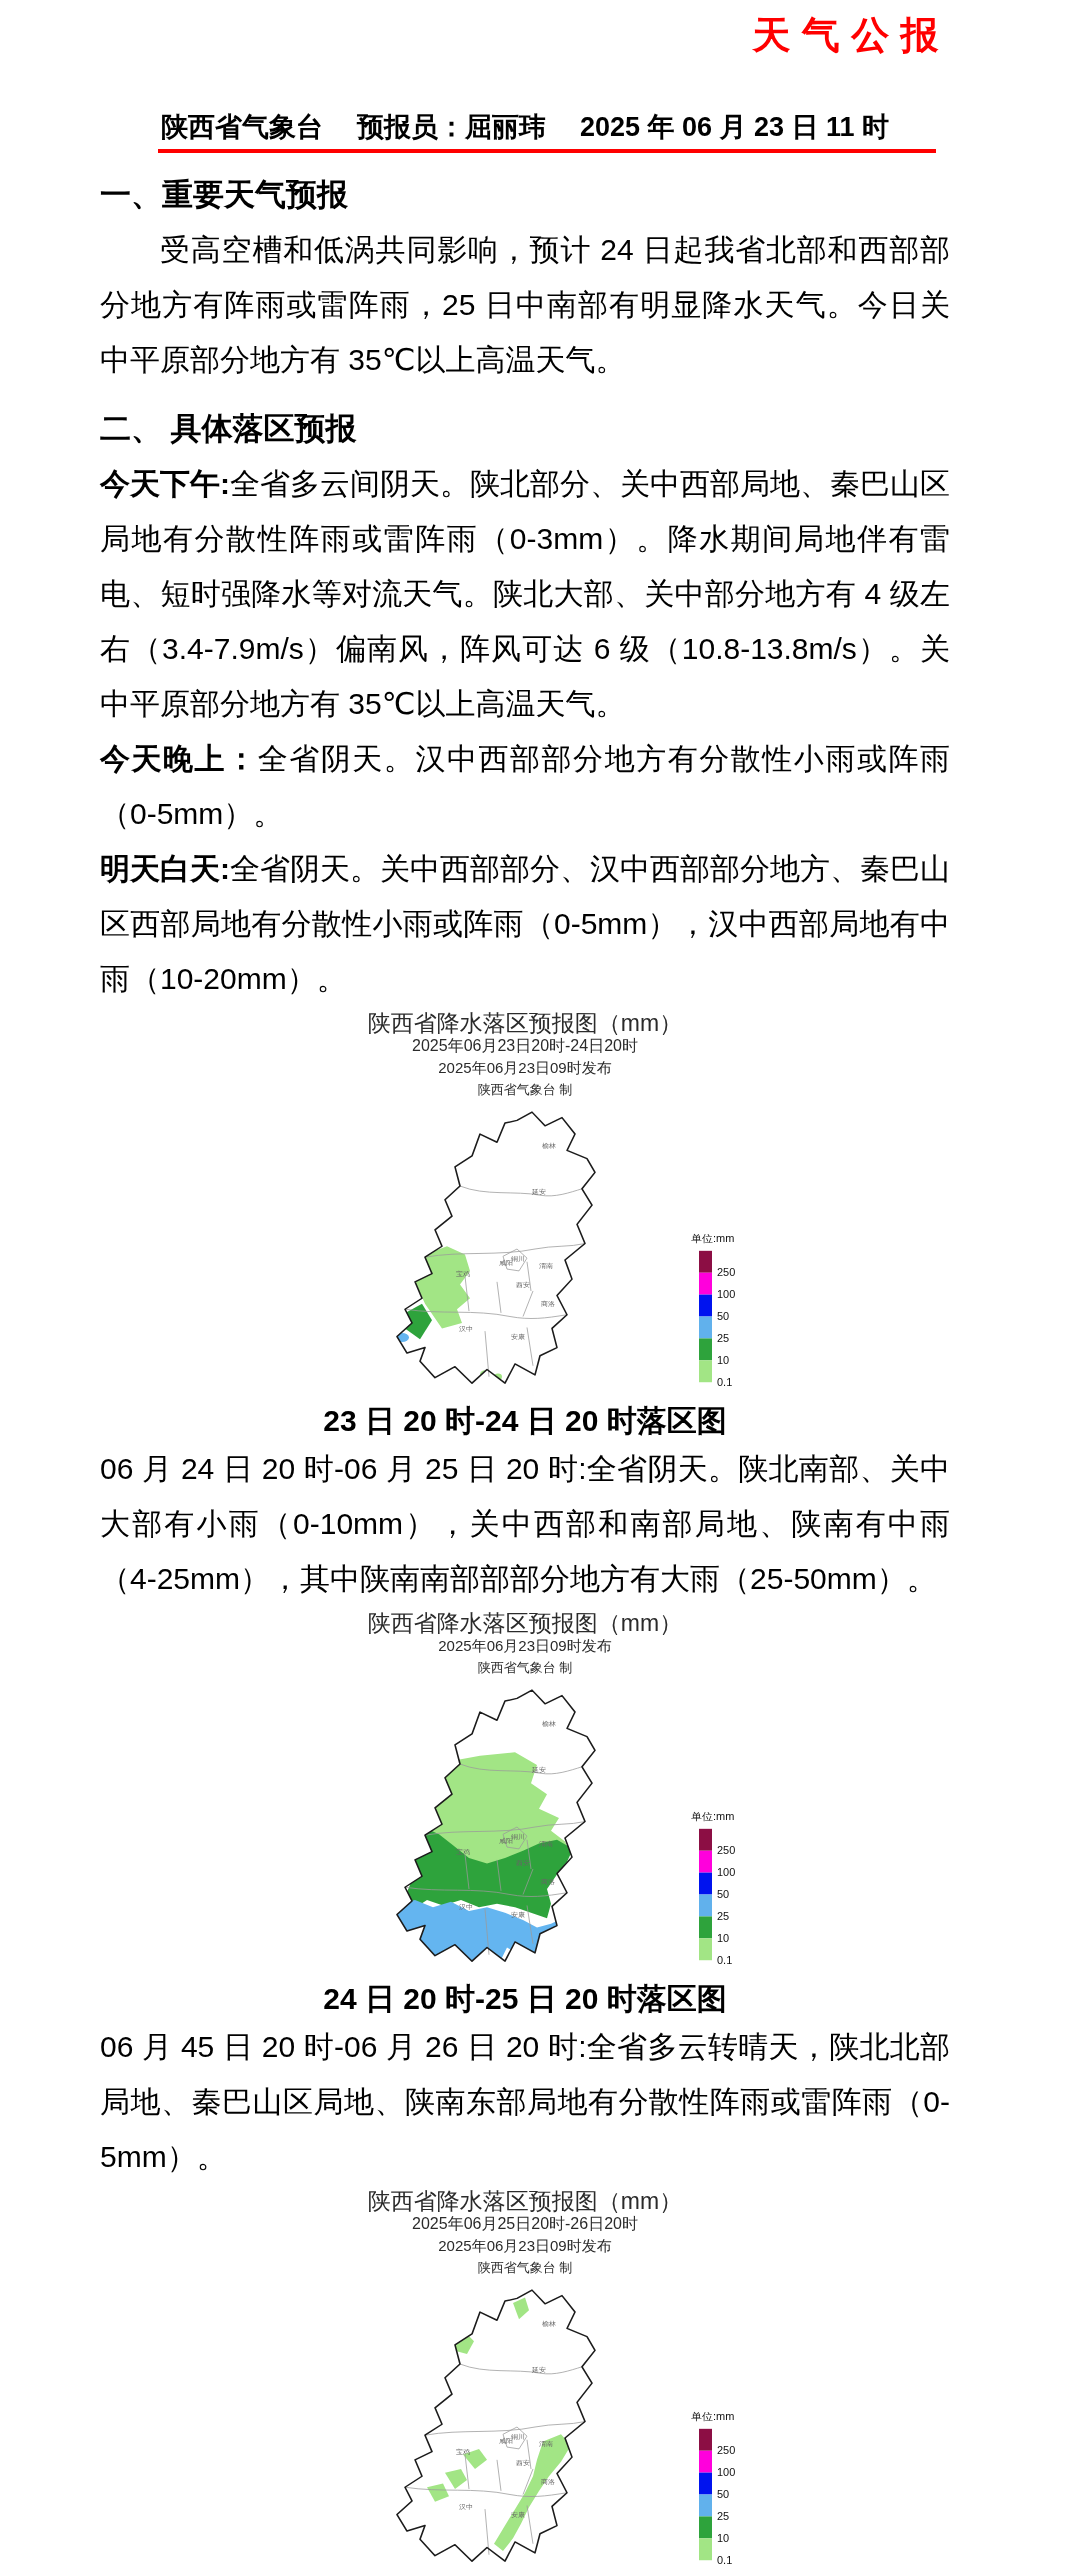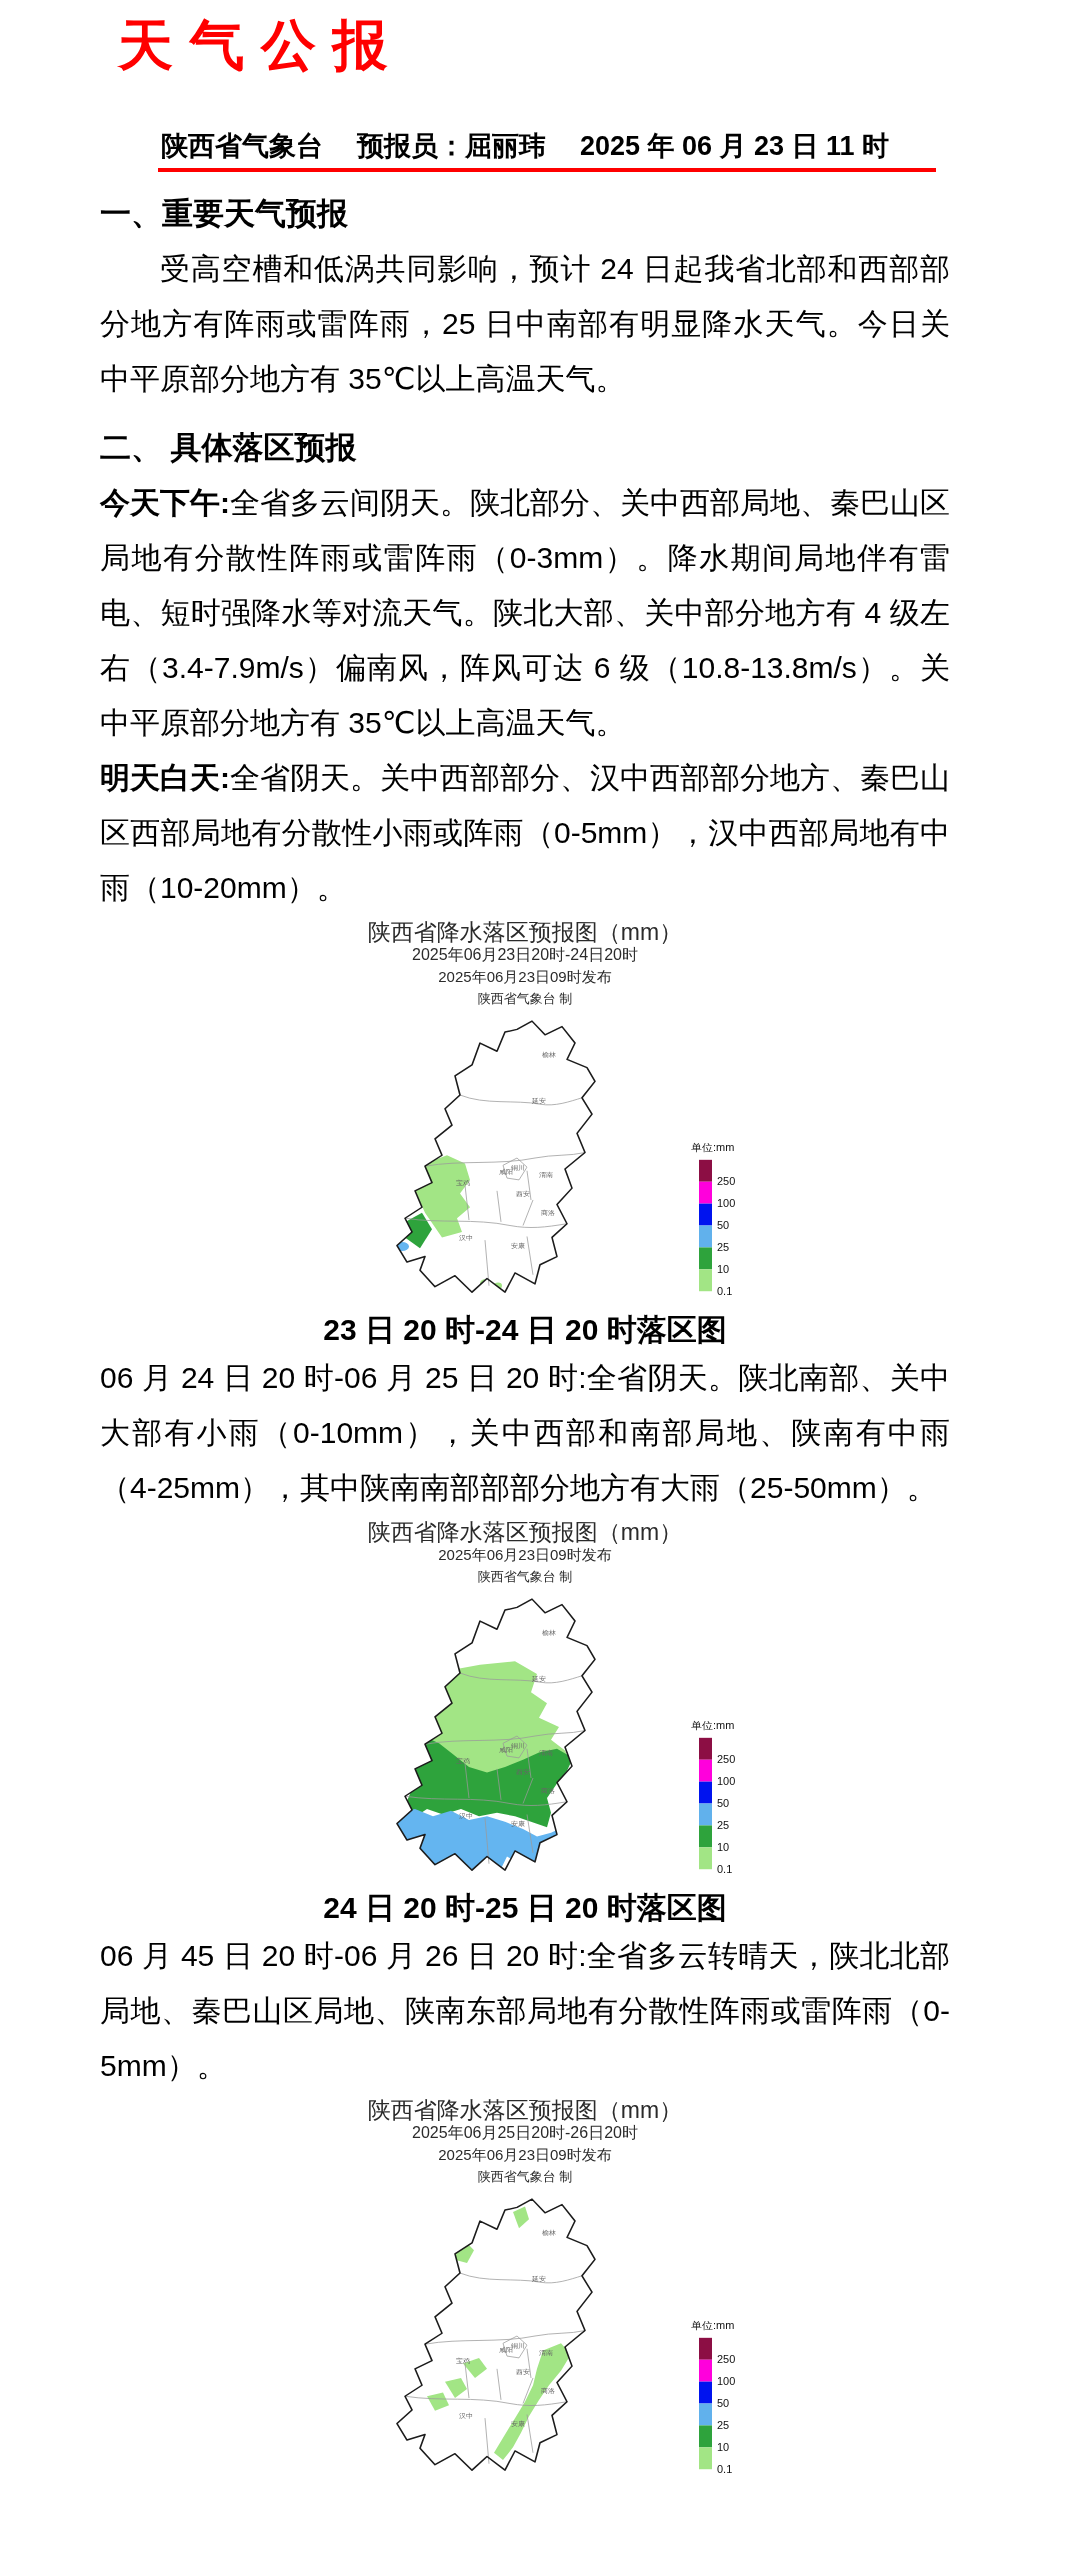--- a/index.html
+++ b/index.html
@@ -1,19 +1,19 @@
 <!DOCTYPE html>
 <html><head>
 <meta charset="utf-8">
 <style>
   html,body { margin:0; padding:0; background:#ffffff; }
   body { width:1080px; font-family:"Liberation Sans","DejaVu Sans",sans-serif; color:#000; }
   .page { padding: 8px 130px 24px 100px; }
 
-  .doc-title { color:#ff0000; font-size:55px; font-weight:bold; text-align:left;
+  .doc-title { color:#ff0000; font-size:38px; font-weight:bold; text-align:right;
                letter-spacing:0.30em; margin:6px 0 0 18px; line-height:1.15; }
 
   .header-wrap { margin-top:52px; }
   .header-line { display:flex; justify-content:center; gap:34px;
                  font-weight:bold; font-size:27px; line-height:34px; white-space:nowrap; }
   .red-rule { height:4px; background:#ff0000; width:778px; margin:5px 0 0 58px; }
 
   .sec-heading { font-size:31px; font-weight:bold; margin:14px 0 0 0; line-height:55px; }
   .body-p { font-size:30px; line-height:55px; margin:0; text-align:justify; }
   .indent { text-indent:2em; }
@@ -49,20 +49,21 @@
     </div>
     <div class="red-rule"></div>
   </div>
 
   <h2 class="sec-heading">一、重要天气预报</h2>
   <p class="body-p indent">受高空槽和低涡共同影响，预计 24 日起我省北部和西部部分地方有阵雨或雷阵雨，25 日中南部有明显降水天气。今日关中平原部分地方有 35℃以上高温天气。</p>
 
   <h2 class="sec-heading">二、 具体落区预报</h2>
 
   <p class="body-p"><b class="lead-b">今天下午:</b><span>全省多云间阴天。陕北部分、关中西部局地、秦巴山区局地有分散性阵雨或雷阵雨（0-3mm）。降水期间局地伴有雷电、短时强降水等对流天气。陕北大部、关中部分地方有 4 级左右（3.4-7.9m/s）偏南风，阵风可达 6 级（10.8-13.8m/s）。关中平原部分地方有 35℃以上高温天气。</span></p>
+  <p class="body-p"><b class="lead-b">今天晚上：</b><span>全省阴天。汉中西部部分地方有分散性小雨或阵雨（0-5mm）。</span></p>
   <p class="body-p"><b class="lead-b">明天白天:</b><span>全省阴天。关中西部部分、汉中西部部分地方、秦巴山区西部局地有分散性小雨或阵雨（0-5mm），汉中西部局地有中雨（10-20mm）。</span></p>
 
   <figure class="mapfig" style="margin-left:0;margin-right:0;">
     <div class="maptitles">
       <div class="mt1">陕西省降水落区预报图（mm）</div>
       <div class="mt2">2025年06月23日20时-24日20时</div>
       <div class="mt3">2025年06月23日09时发布</div>
       <div class="mt4">陕西省气象台 制</div>
     </div>
     <svg class="mapsvg" width="500" height="292" viewBox="0 0 500 320" preserveAspectRatio="none">

